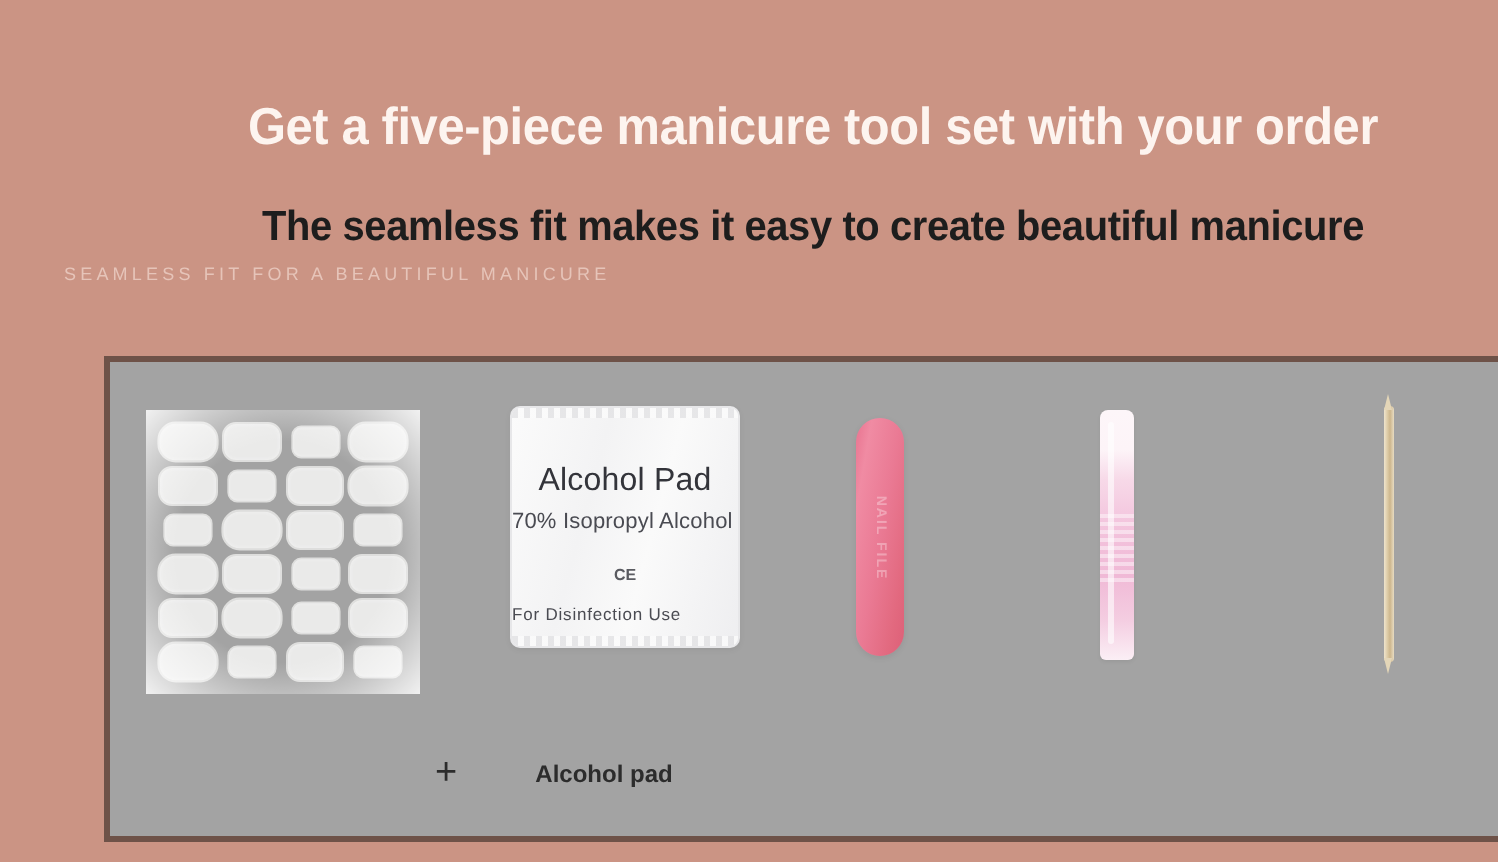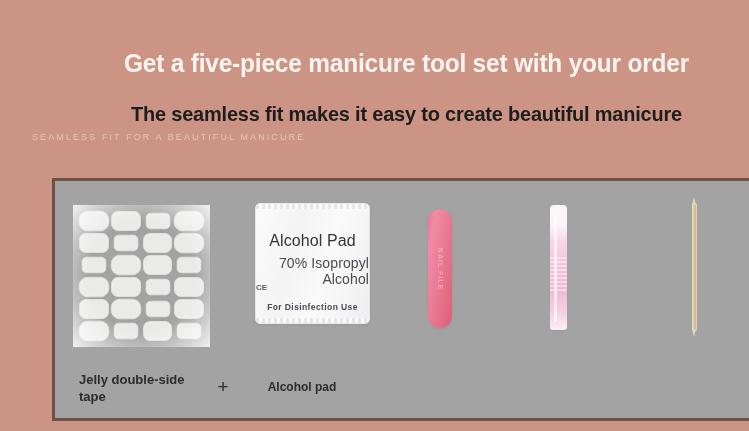--- a/index.html
+++ b/index.html
@@ -148,43 +148,41 @@
     top: 28px;
     text-align: center;
     font-size: 16px;
     color: #33343a;
     letter-spacing: 0.1px;
   }
   .pad-sub {
     position: absolute;
     left: 0; right: 0;
     top: 51px;
-    text-align: right;
-    font-size: 14px;
+    text-align: left;
+    font-size: 11px;
     color: #4a4b52;
     letter-spacing: 0.1px;
   }
   .pad-ce {
     position: absolute;
     left: 0; right: 0;
     top: 79px;
-    text-align: left;
+    text-align: center;
     font-size: 8px;
     color: #5a5b61;
     font-weight: bold;
   }
   .pad-use {
     position: absolute;
     left: 0; right: 0;
     top: 98px;
-    text-align: center;
     font-size: 8.5px;
     color: #4a4b52;
     letter-spacing: 0.4px;
-    font-weight: bold;
   }
 
   
   .file {
     position: absolute;
     left: 373px;
     top: 28px;
     width: 24px;
     height: 119px;
     background: linear-gradient(100deg, #e8738f 0%, #f08ba3 18%, #ea7a94 50%, #e2697f 82%, #dd6078 100%);
@@ -379,20 +377,19 @@
         </div>
 
         <div class="stick">
           <div class="stick-tip"></div>
           <div class="stick-tip bottom"></div>
         </div>
 
       </div>
 
       <div class="captions">
-        <div class="cap cap-tape">Jelly double-side tape</div>
         <div class="cap cap-plus">+</div>
         <div class="cap cap-pad">Alcohol pad</div>
       </div>
 
     </div>
   </div>
 </div>
 
 </body></html>

